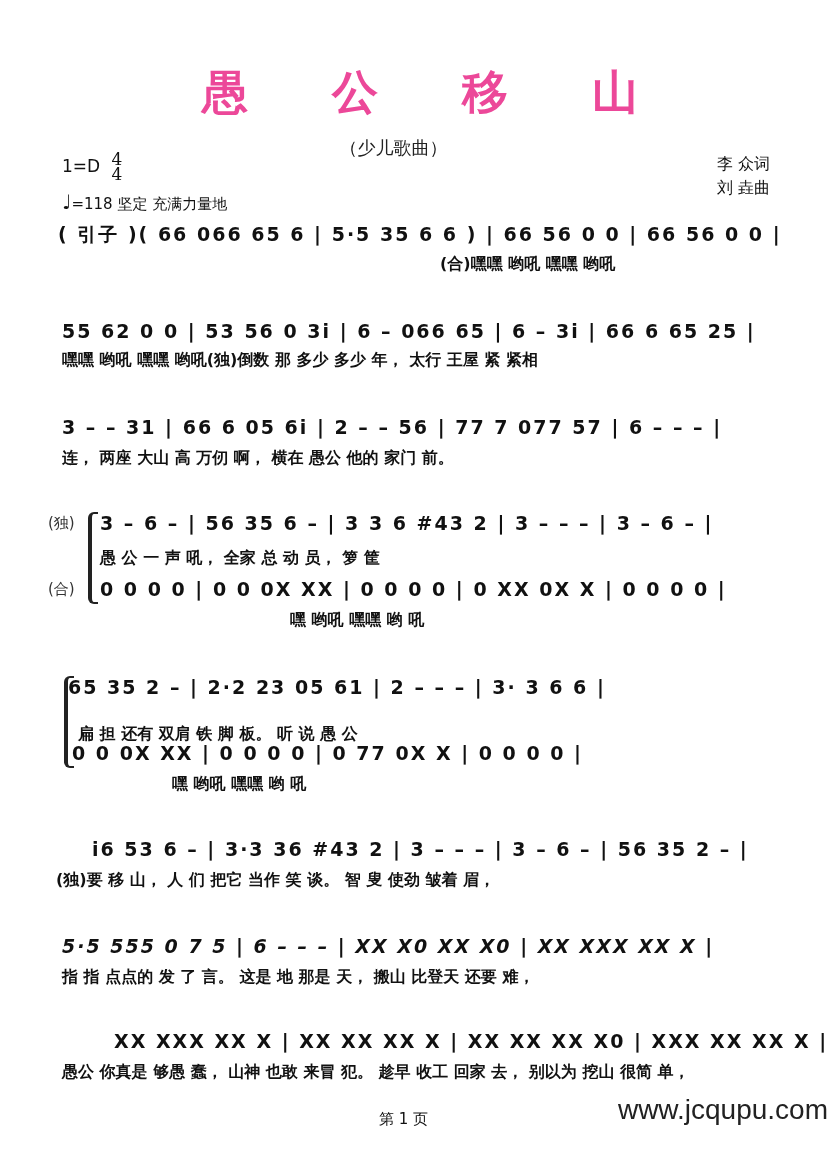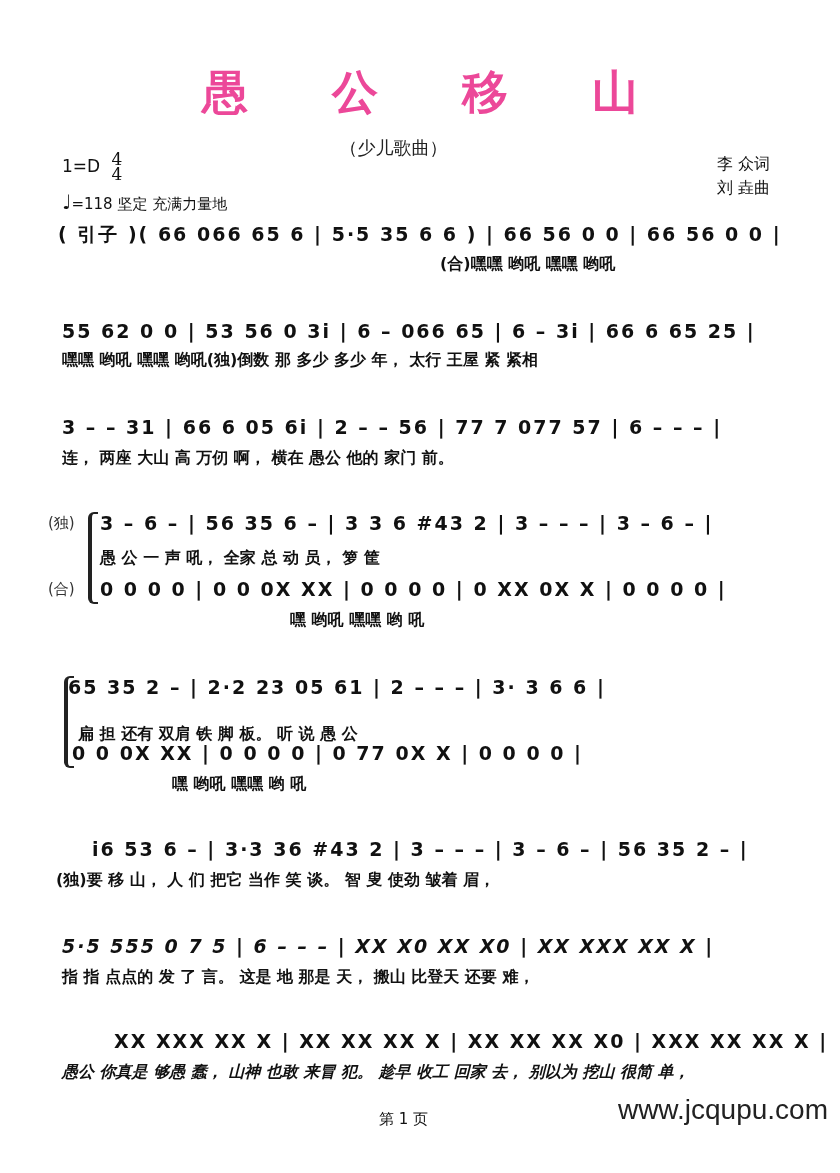--- a/index.html
+++ b/index.html
@@ -84,17 +84,17 @@
   <div class="lyr" style="left:56px; top:32px;">(独)要  移  山，  人 们 把它 当作 笑  谈。      智   叟    使劲 皱着 眉，</div>
 </div>
 
 <div class="line" style="top:935px;">
   <div class="notes" style="left:62px;font-style:italic;">5·5 555 0 7 5 | 6 – – – | XX X0 XX X0 | XX XXX XX X |</div>
   <div class="lyr" style="left:62px; top:32px;">指 指 点点的    发  了   言。      这是 地   那是 天，  搬山 比登天 还要   难，</div>
 </div>
 
 <div class="line" style="top:1030px;">
   <div class="notes" style="left:78px;margin-left:36px;">XX XXX XX X | XX XX XX X | XX XX XX X0 | XXX XX XX X |</div>
-  <div class="lyr" style="left:62px; top:32px;font-style:italic;">愚公 你真是 够愚  蠢， 山神 也敢 来冒  犯。 趁早 收工 回家 去，  别以为 挖山 很简  单，</div>
+  <div class="lyr" style="left:62px; top:32px;">愚公 你真是 够愚  蠢， 山神 也敢 来冒  犯。 趁早 收工 回家 去，  别以为 挖山 很简  单，</div>
 </div>
 
 <div class="abs footer">第 1 页</div>
 <div class="abs wm">www.jcqupu.com</div>
 
 </body></html>

